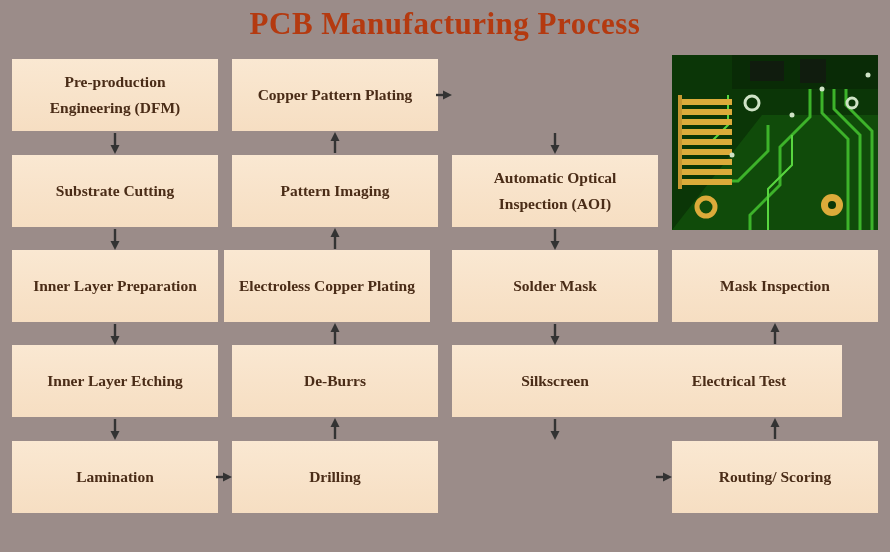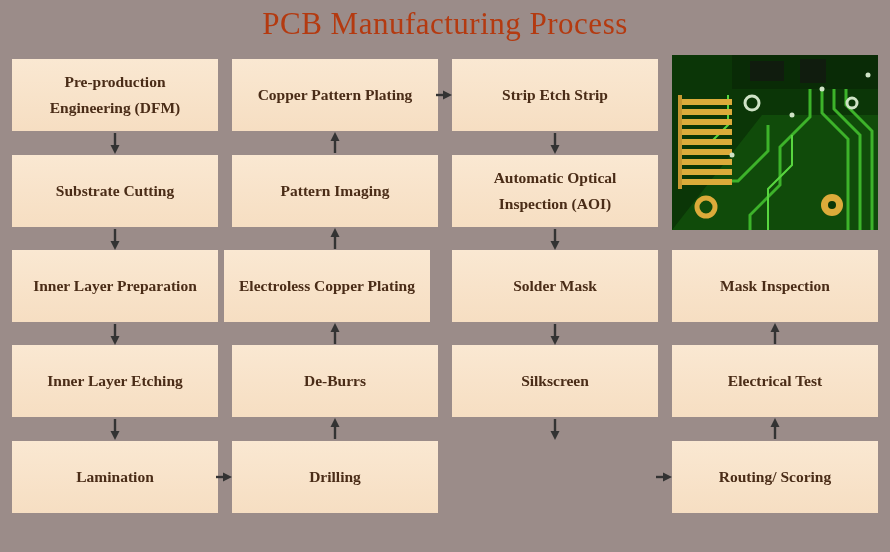--- a/index.html
+++ b/index.html
@@ -11,21 +11,21 @@
     font-family: "Liberation Serif", "DejaVu Serif", serif;
     overflow: hidden;
   }
   .title {
     position: absolute;
     top: 6px;
     left: 0;
     width: 890px;
     text-align: center;
     font-size: 31px;
-    font-weight: normal;
+    font-weight: bold;
     letter-spacing: 0.5px;
     color: var(--title, #b43a10);
   }
   .box {
     position: absolute;
     width: 206px;
     height: 72px;
     box-sizing: border-box;
     padding: 2px 12px;
     background: linear-gradient(180deg, #fae8d2, var(--box-background, #f6dec2));
@@ -63,27 +63,26 @@
   <div class="box" style="left:12px;top:250px">Inner Layer Preparation</div>
   <div class="box" style="left:12px;top:345px">Inner Layer Etching</div>
   <div class="box" style="left:232px;top:59px">Copper Pattern Plating</div>
 
   <div class="box" style="left:12px;top:441px">Lamination</div>
   <div class="box" style="left:232px;top:155px">Pattern Imaging</div>
   <div class="box" style="left:224px;top:250px">Electroless Copper Plating</div>
   <div class="box" style="left:232px;top:441px">Drilling</div>
   <div class="box" style="left:232px;top:345px">De-Burrs</div>
 
-  <div class="box" style="left:452px;top:59px">Strip Etch Strip</div>
   <div class="box" style="left:452px;top:250px">Solder Mask</div>
   <div class="box" style="left:452px;top:155px">Automatic Optical Inspection (AOI)</div>
   <div class="box" style="left:452px;top:345px">Silkscreen</div>
 
   <div class="box" style="left:672px;top:250px">Mask Inspection</div>
-  <div class="box" style="left:672px;top:345px">Electrical Test</div>
+  <div class="box" style="left:636px;top:345px">Electrical Test</div>
   <div class="box" style="left:672px;top:441px">Routing/ Scoring</div>
 
   <span class="arrow" style="left:109px;top:132px">
       <svg width="12" height="22" viewBox="0 0 12 22">
         <line x1="6" y1="1" x2="6" y2="14"></line>
         <polygon points="1.5,13 10.5,13 6,22"></polygon>
       </svg>
     </span>
   <span class="arrow" style="left:109px;top:228px">
       <svg width="12" height="22" viewBox="0 0 12 22">

